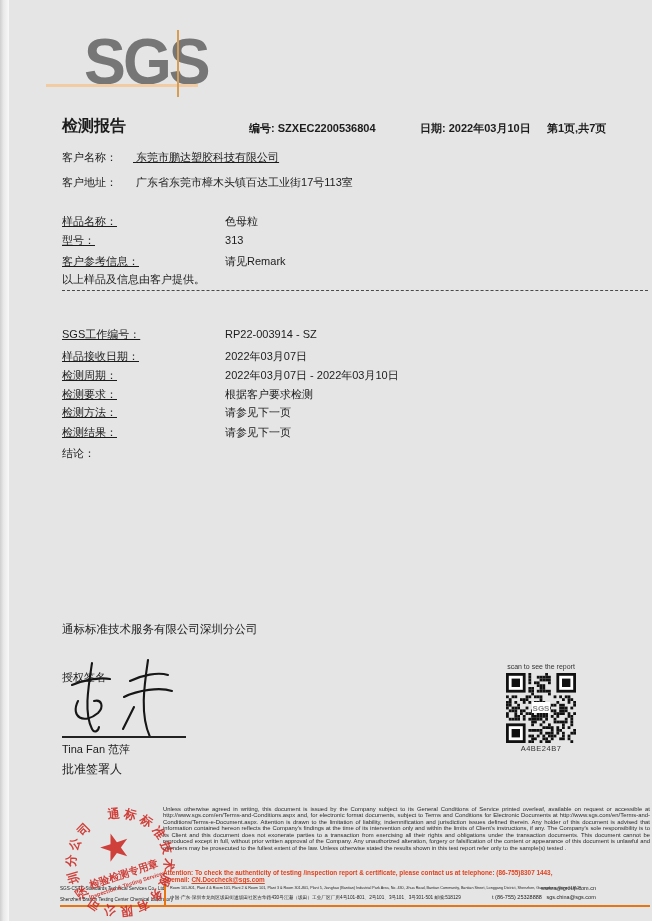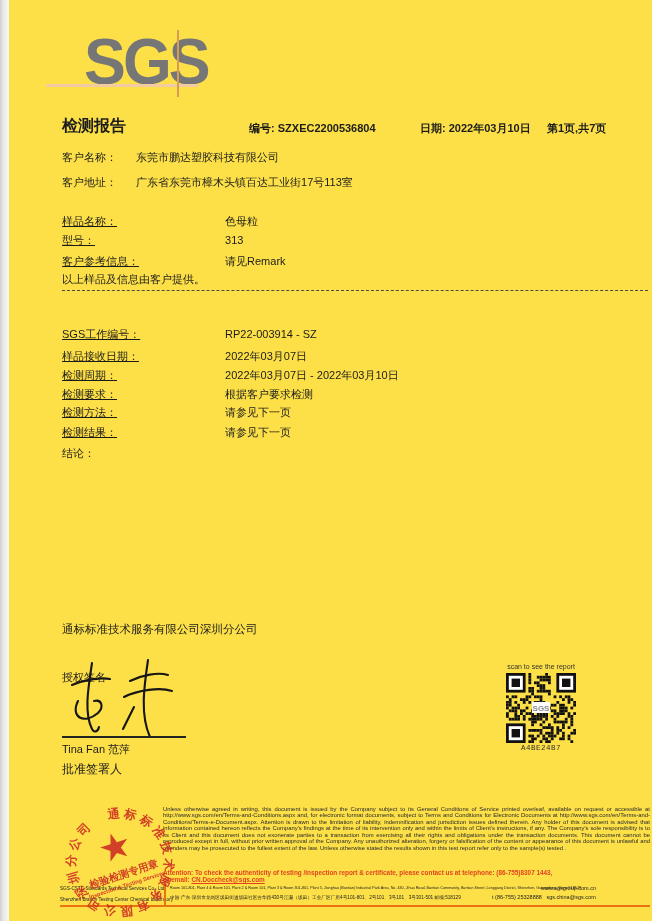--- a/index.html
+++ b/index.html
@@ -1,16 +1,16 @@
 <!DOCTYPE html>
 <html><head>
 <meta charset="utf-8">
 <style>
   html,body{margin:0;padding:0;background:#ffffff;}
-  .page{position:relative;width:652px;height:921px;background:#fde047;overflow:hidden;
+  .page{position:relative;width:652px;height:921px;background:#e5e5e5;overflow:hidden;
         font-family:"Liberation Sans","DejaVu Sans",sans-serif;color:#1c1c1c;}
   .edge{position:absolute;left:0;top:0;width:9px;height:921px;
         background:linear-gradient(90deg,#cfcfcf 0%,#e9e9e9 40%,#f8f8f8 100%);}
   .abs{position:absolute;}
   .logo{left:84px;top:30px;font-size:64px;font-weight:bold;color:#767676;
         letter-spacing:-3px;transform:scaleX(0.98);transform-origin:left top;line-height:1;}
   .logo-hline{left:46px;top:84px;width:152px;height:3px;background:#f2cba2;}
   .logo-vline{left:177px;top:30px;width:2px;height:67px;background:#d79d55;}
   .title{left:62px;top:116px;font-size:16px;font-weight:bold;}
   .hdr{font-size:11px;font-weight:600;}
@@ -23,21 +23,21 @@
   .dashes{left:62px;top:290px;width:586px;border-top:1.5px dashed #4a4a4a;}
   .concl-lbl{left:62px;top:446px;font-size:11px;}
   .concl{left:222px;top:441px;width:428px;font-size:11px;line-height:17.5px;text-align:justify;}
   .sig-company{left:62px;top:622px;font-size:11.5px;}
   .sig-auth{left:62px;top:670px;font-size:11px;}
   .sig-line{left:62px;top:736px;width:124px;height:1.5px;background:#222;}
   .sig-name{left:62px;top:742px;font-size:11px;}
   .sig-title{left:62px;top:761px;font-size:12px;}
   .qr-caption{left:496px;top:663px;width:90px;text-align:center;font-size:7px;color:#333;}
   .qr-box{left:506px;top:673px;width:70px;height:70px;}
-  .qr-code{left:496px;top:744px;width:90px;text-align:center;font-size:7.5px;color:#333;letter-spacing:0.5px;font-family:Liberation Mono, monospace;}
+  .qr-code{left:496px;top:744px;width:90px;text-align:center;font-size:7.5px;color:#333;letter-spacing:0.5px;}
   .disclaimer{left:163px;top:806px;width:487px;font-size:5.9px;line-height:6.45px;
               text-align:justify;color:#2a2a2a;}
   .attention{left:163px;top:869px;width:487px;font-size:6.4px;line-height:7.4px;
              font-weight:bold;color:#e0431f;}
   .attention .em{text-decoration:underline;}
   .addr-en{left:170px;top:886px;font-size:6px;white-space:nowrap;color:#222;
            transform:scale(0.62);transform-origin:left top;}
   .addr-cn{left:170px;top:895px;font-size:6.5px;white-space:nowrap;color:#222;
            transform:scale(0.72);transform-origin:left top;}
   .web{left:541px;top:885px;font-size:5.5px;color:#222;}
@@ -66,21 +66,21 @@
   <div class="hdr abs" style="left:229px;top:121px;padding-left:20px;">
     <span>编号:</span>
     <span>SZXEC2200536804</span>
   </div>
   <div class="hdr abs" style="left:420px;top:121px;">
     <span>日期:</span>
     <span>2022年03月10日</span>
   </div>
   <div class="hdr abs" style="left:547px;top:121px;">第1页,共7页</div>
 
-  <div class="row" style="top:150px;">
+  <div class="row" style="top:150px;text-decoration:underline;">
     <span class="lbl w71">客户名称：</span>
     <span class="val">东莞市鹏达塑胶科技有限公司</span>
   </div>
   <div class="row" style="top:175px;">
     <span class="lbl w71">客户地址：</span>
     <span class="val">广东省东莞市樟木头镇百达工业街17号113室</span>
   </div>
 
   <div class="row" style="top:214px;">
     <span class="lbl w160">样品名称：</span>

